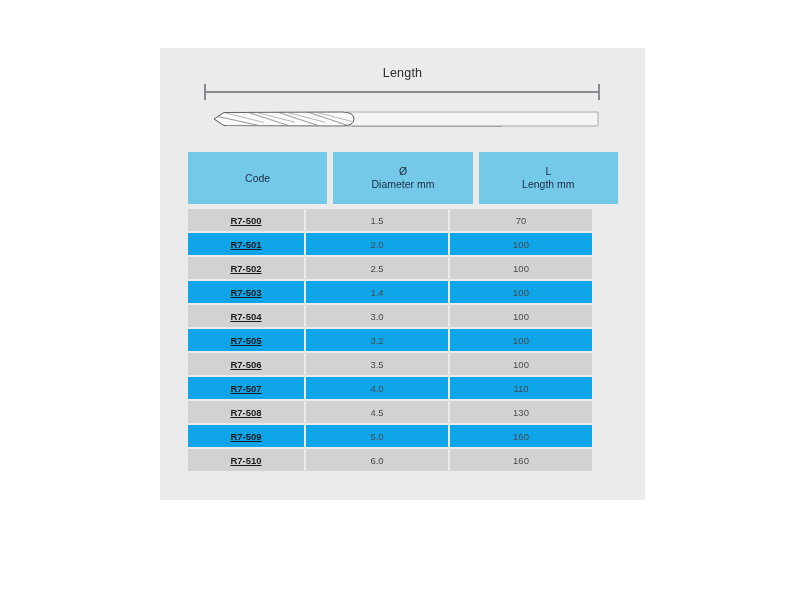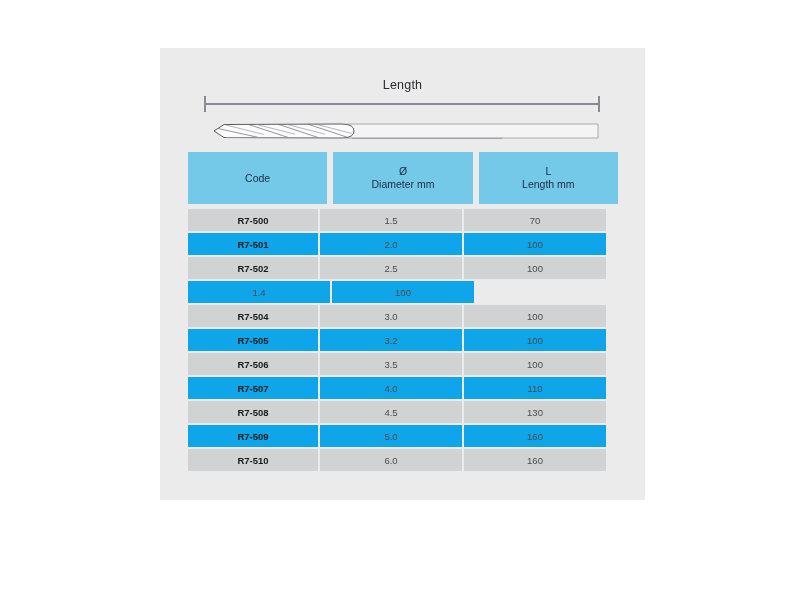--- a/index.html
+++ b/index.html
@@ -28,21 +28,21 @@
     top: 48px;
     width: 485px;
     height: 452px;
     background: #ebebec;
   }
 
   
   .diagram {
     position: absolute;
     left: 0px;
-    top: 12px;
+    top: 0px;
     width: 485px;
     height: 100px;
   }
   .diagram-label {
     position: absolute;
     left: 0;
     top: 18px;
     width: 485px;
     text-align: center;
     font-size: 12.5px;
@@ -115,24 +115,25 @@
   }
   .td {
     height: 22px;
     display: flex;
     align-items: center;
     justify-content: center;
     font-size: 9.5px;
     color: #4a4a4f;
   }
   .td-code {
-    width: 130px;
+    width: 116px;
     font-weight: bold;
     color: #1a1a1a;
     font-size: 9.5px;
+    text-decoration: underline;
   }
   .td-dia { width: 142px; }
   .td-len { width: 142px; }
 
   .tr.odd  .td { background: #d1d2d4; }
   .tr.even .td { background: #0ea5e9; }
 </style>
 </head>
 <body>
 
@@ -193,20 +194,21 @@
           <div class="td td-code">R7-501</div>
           <div class="td td-dia">2.0</div>
           <div class="td td-len">100</div>
         </div>
         <div class="tr odd">
           <div class="td td-code">R7-502</div>
           <div class="td td-dia">2.5</div>
           <div class="td td-len">100</div>
         </div>
         <div class="tr even">
+          <div class="td td-code">R7-503</div>
           <div class="td td-dia">1.4</div>
           <div class="td td-len">100</div>
         </div>
         <div class="tr odd">
           <div class="td td-code">R7-504</div>
           <div class="td td-dia">3.0</div>
           <div class="td td-len">100</div>
         </div>
         <div class="tr even">
           <div class="td td-code">R7-505</div>

